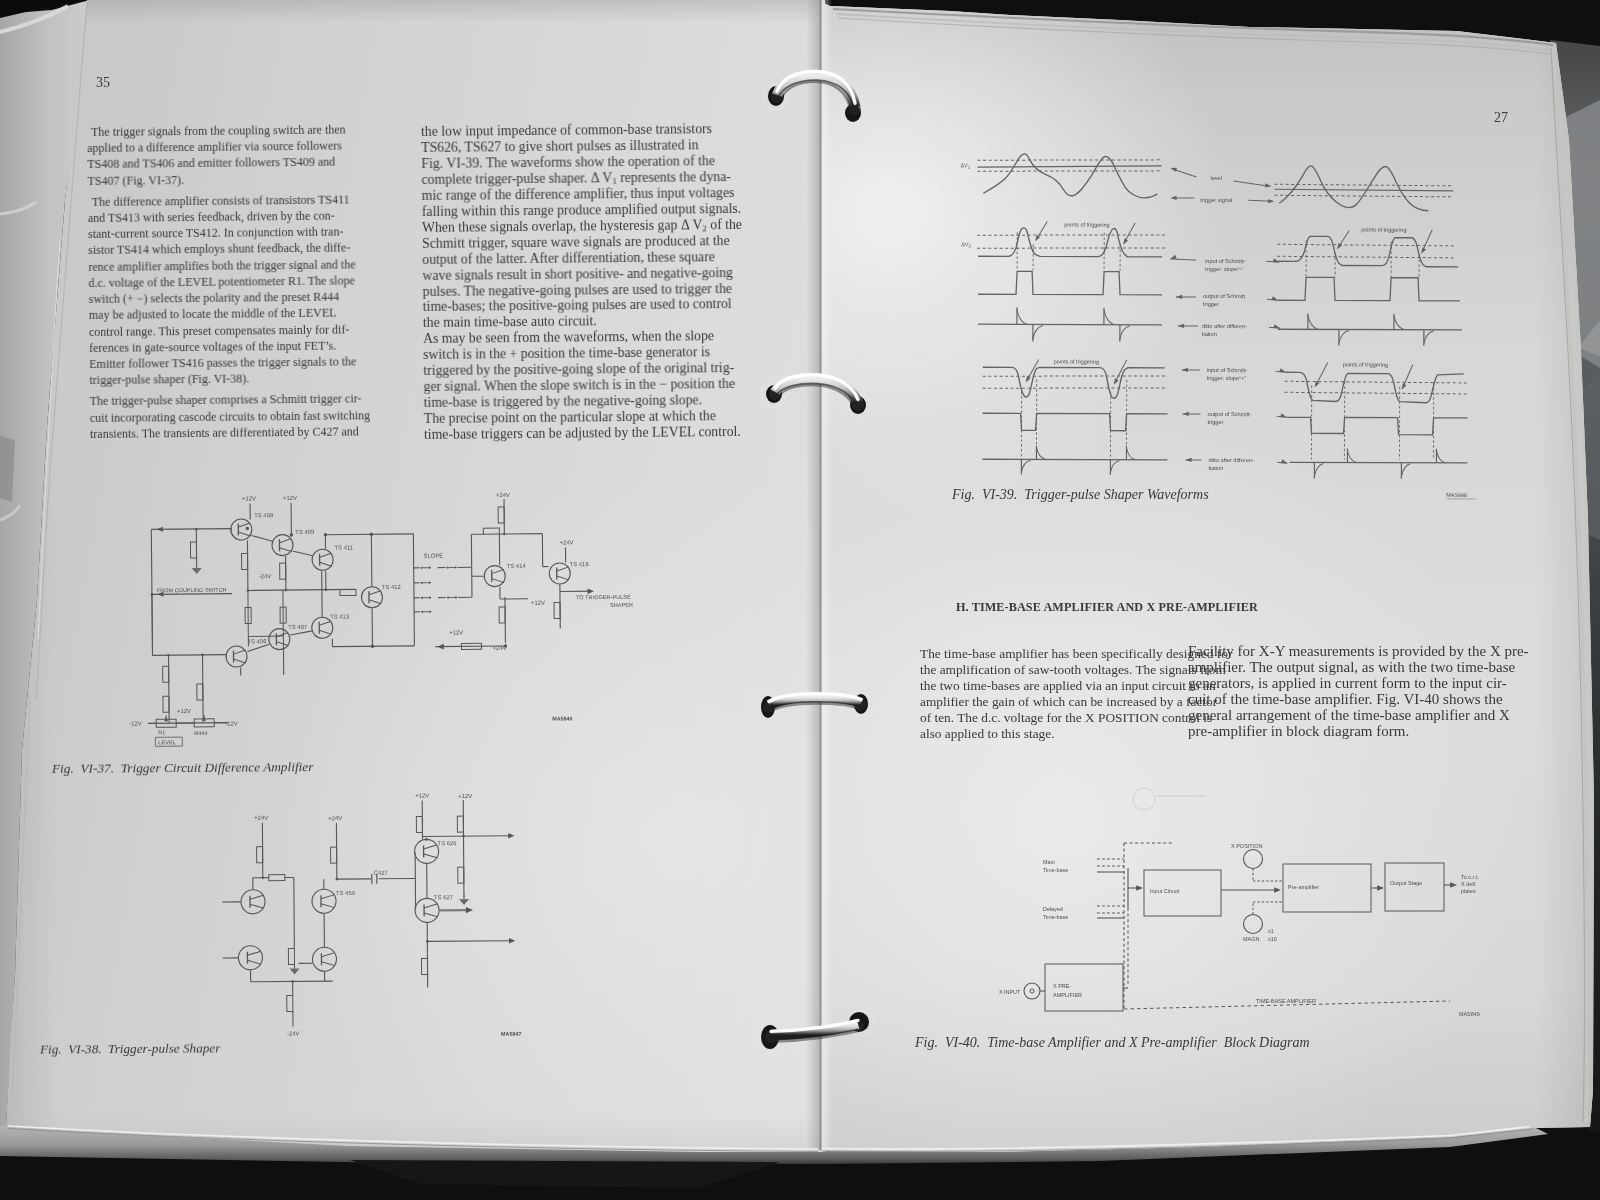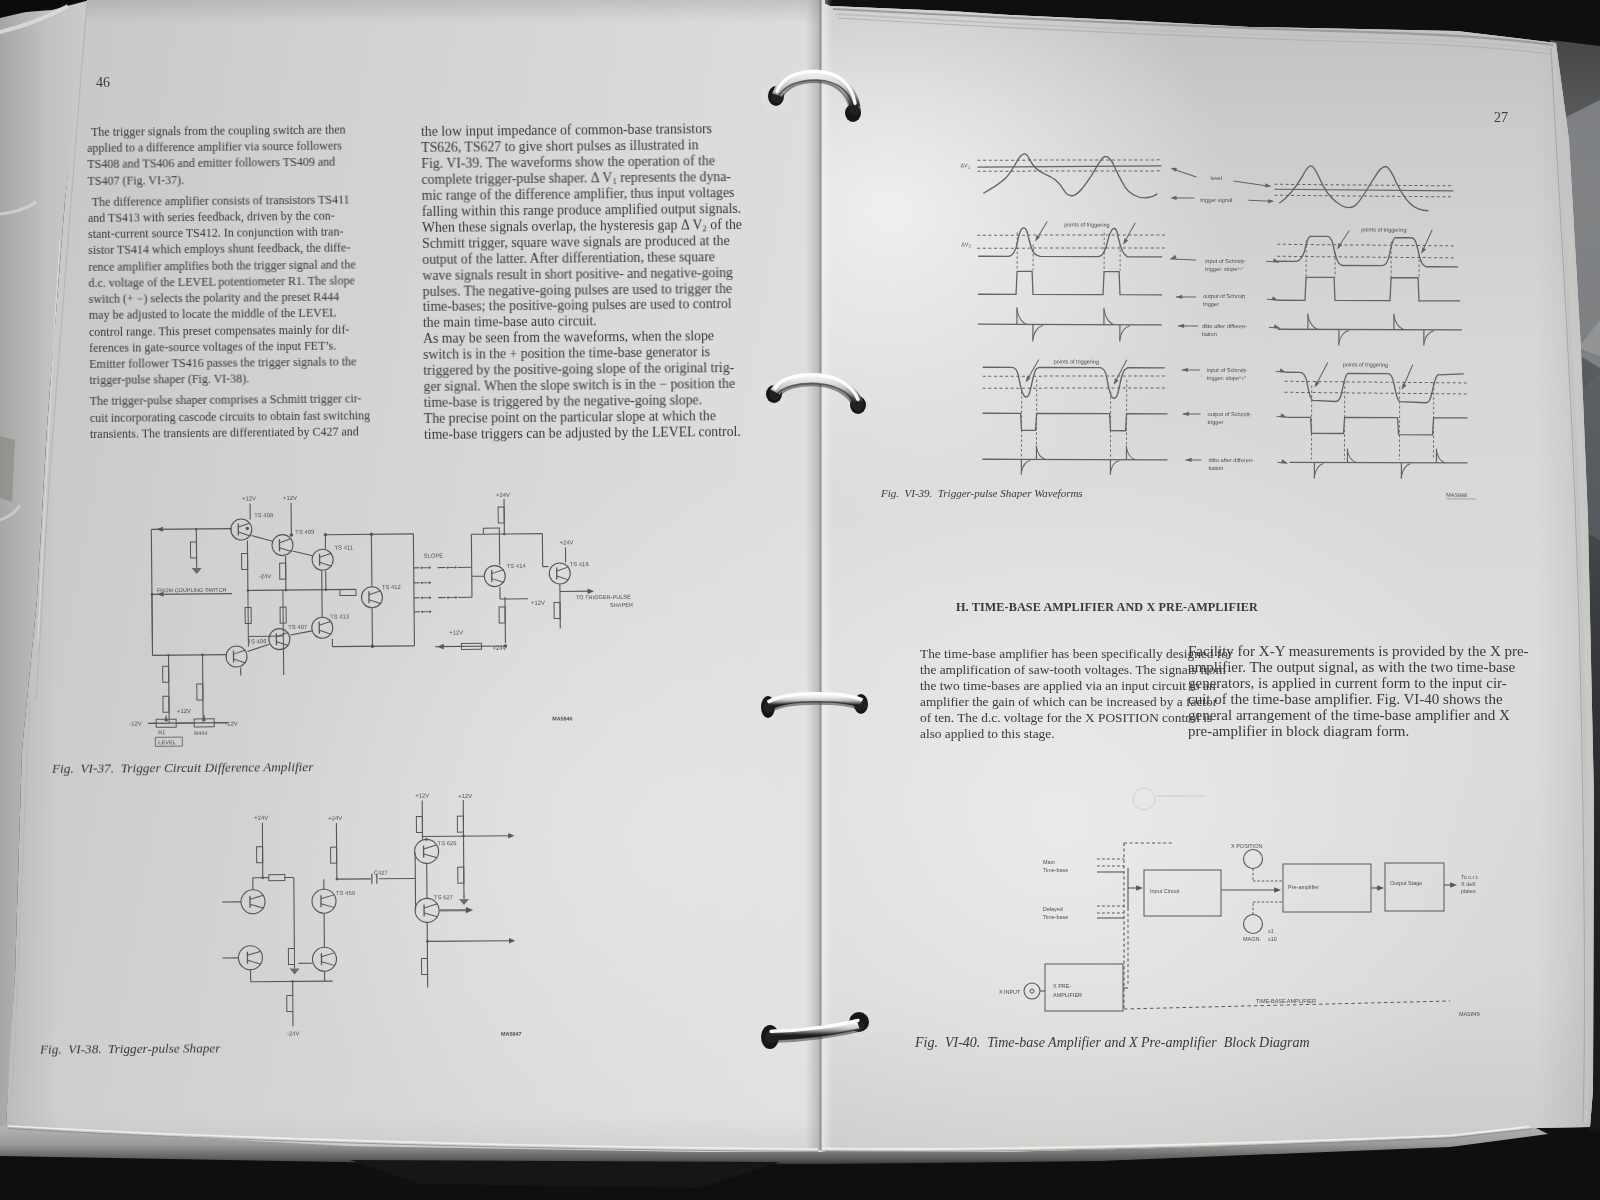--- a/index.html
+++ b/index.html
@@ -85,21 +85,21 @@
 <polygon points="0,1126 819,1149 975,1139 1450,1135 1532,1126 1548,1134 1450,1147 1100,1161 819,1164 400,1163 0,1156" fill="url(#stripg)"></polygon>
 <polygon points="350,1160 780,1162 700,1188 420,1184" fill="#161616"></polygon>
 
 </svg>
   <div id="pageL"></div>
   <div id="pageLshade"></div>
   <div id="pageR"></div>
   <div id="pageRshade"></div>
   <div id="seam"></div>
 
-  <div class="txt" style="left:96px;top:75px;font-size:14px;">46</div>
+  <div class="txt" style="left:96px;top:75px;font-size:14px;">35</div>
 
   <div class="txt body" style="left:87px;top:123.5px;font-size:12.0px;letter-spacing:0;transform:rotate(-0.55deg);transform-origin:0 0;"><p class="para"><span class="ind"></span>The trigger signals from the coupling switch are then
 applied to a difference amplifier via source followers
 TS408 and TS406 and emitter followers TS409 and
 TS407 (Fig. VI-37).</p><p class="para"><span class="ind"></span>The difference amplifier consists of transistors TS411
 and TS413 with series feedback, driven by the con-
 stant-current source TS412. In conjunction with tran-
 sistor TS414 which employs shunt feedback, the diffe-
 rence amplifier amplifies both the trigger signal and the
 d.c. voltage of the LEVEL potentiometer R1. The slope
@@ -131,21 +131,21 @@
 ger signal. When the slope switch is in the − position the
 time-base is triggered by the negative-going slope.
 The precise point on the particular slope at which the
 time-base triggers can be adjusted by the LEVEL control.</div>
 
   <div class="txt ital" style="left:52px;top:760px;font-size:13.3px;transform:rotate(-0.4deg);">Fig.&nbsp; VI-37.&nbsp; Trigger Circuit Difference Amplifier</div>
   <div class="txt ital" style="left:40px;top:1041px;font-size:13.2px;transform:rotate(-0.4deg);">Fig.&nbsp; VI-38.&nbsp; Trigger-pulse Shaper</div>
 
   <div class="txt" style="left:1494px;top:110px;font-size:14px;text-align:right;">27</div>
 
-  <div class="txt ital" style="left:881px;top:487px;font-size:11px;">Fig.&nbsp; VI-39.&nbsp; Trigger-pulse Shaper Waveforms</div>
+  <div class="txt ital" style="left:952px;top:487px;font-size:14px;">Fig.&nbsp; VI-39.&nbsp; Trigger-pulse Shaper Waveforms</div>
 
   <div class="txt" style="left:920px;top:600px;font-size:12.2px;font-weight:bold;letter-spacing:0.1px;margin-left:36px;">H. TIME-BASE AMPLIFIER AND X PRE-AMPLIFIER</div>
 
   <div class="txt body" style="left:920px;top:645.5px;font-size:13.35px;line-height:16.0px;letter-spacing:0;">The time-base amplifier has been specifically designed for
 the amplification of saw-tooth voltages. The signals from
 the two time-bases are applied via an input circuit to an
 amplifier the gain of which can be increased by a factor
 of ten. The d.c. voltage for the X POSITION control is
 also applied to this stage.</div>
 

